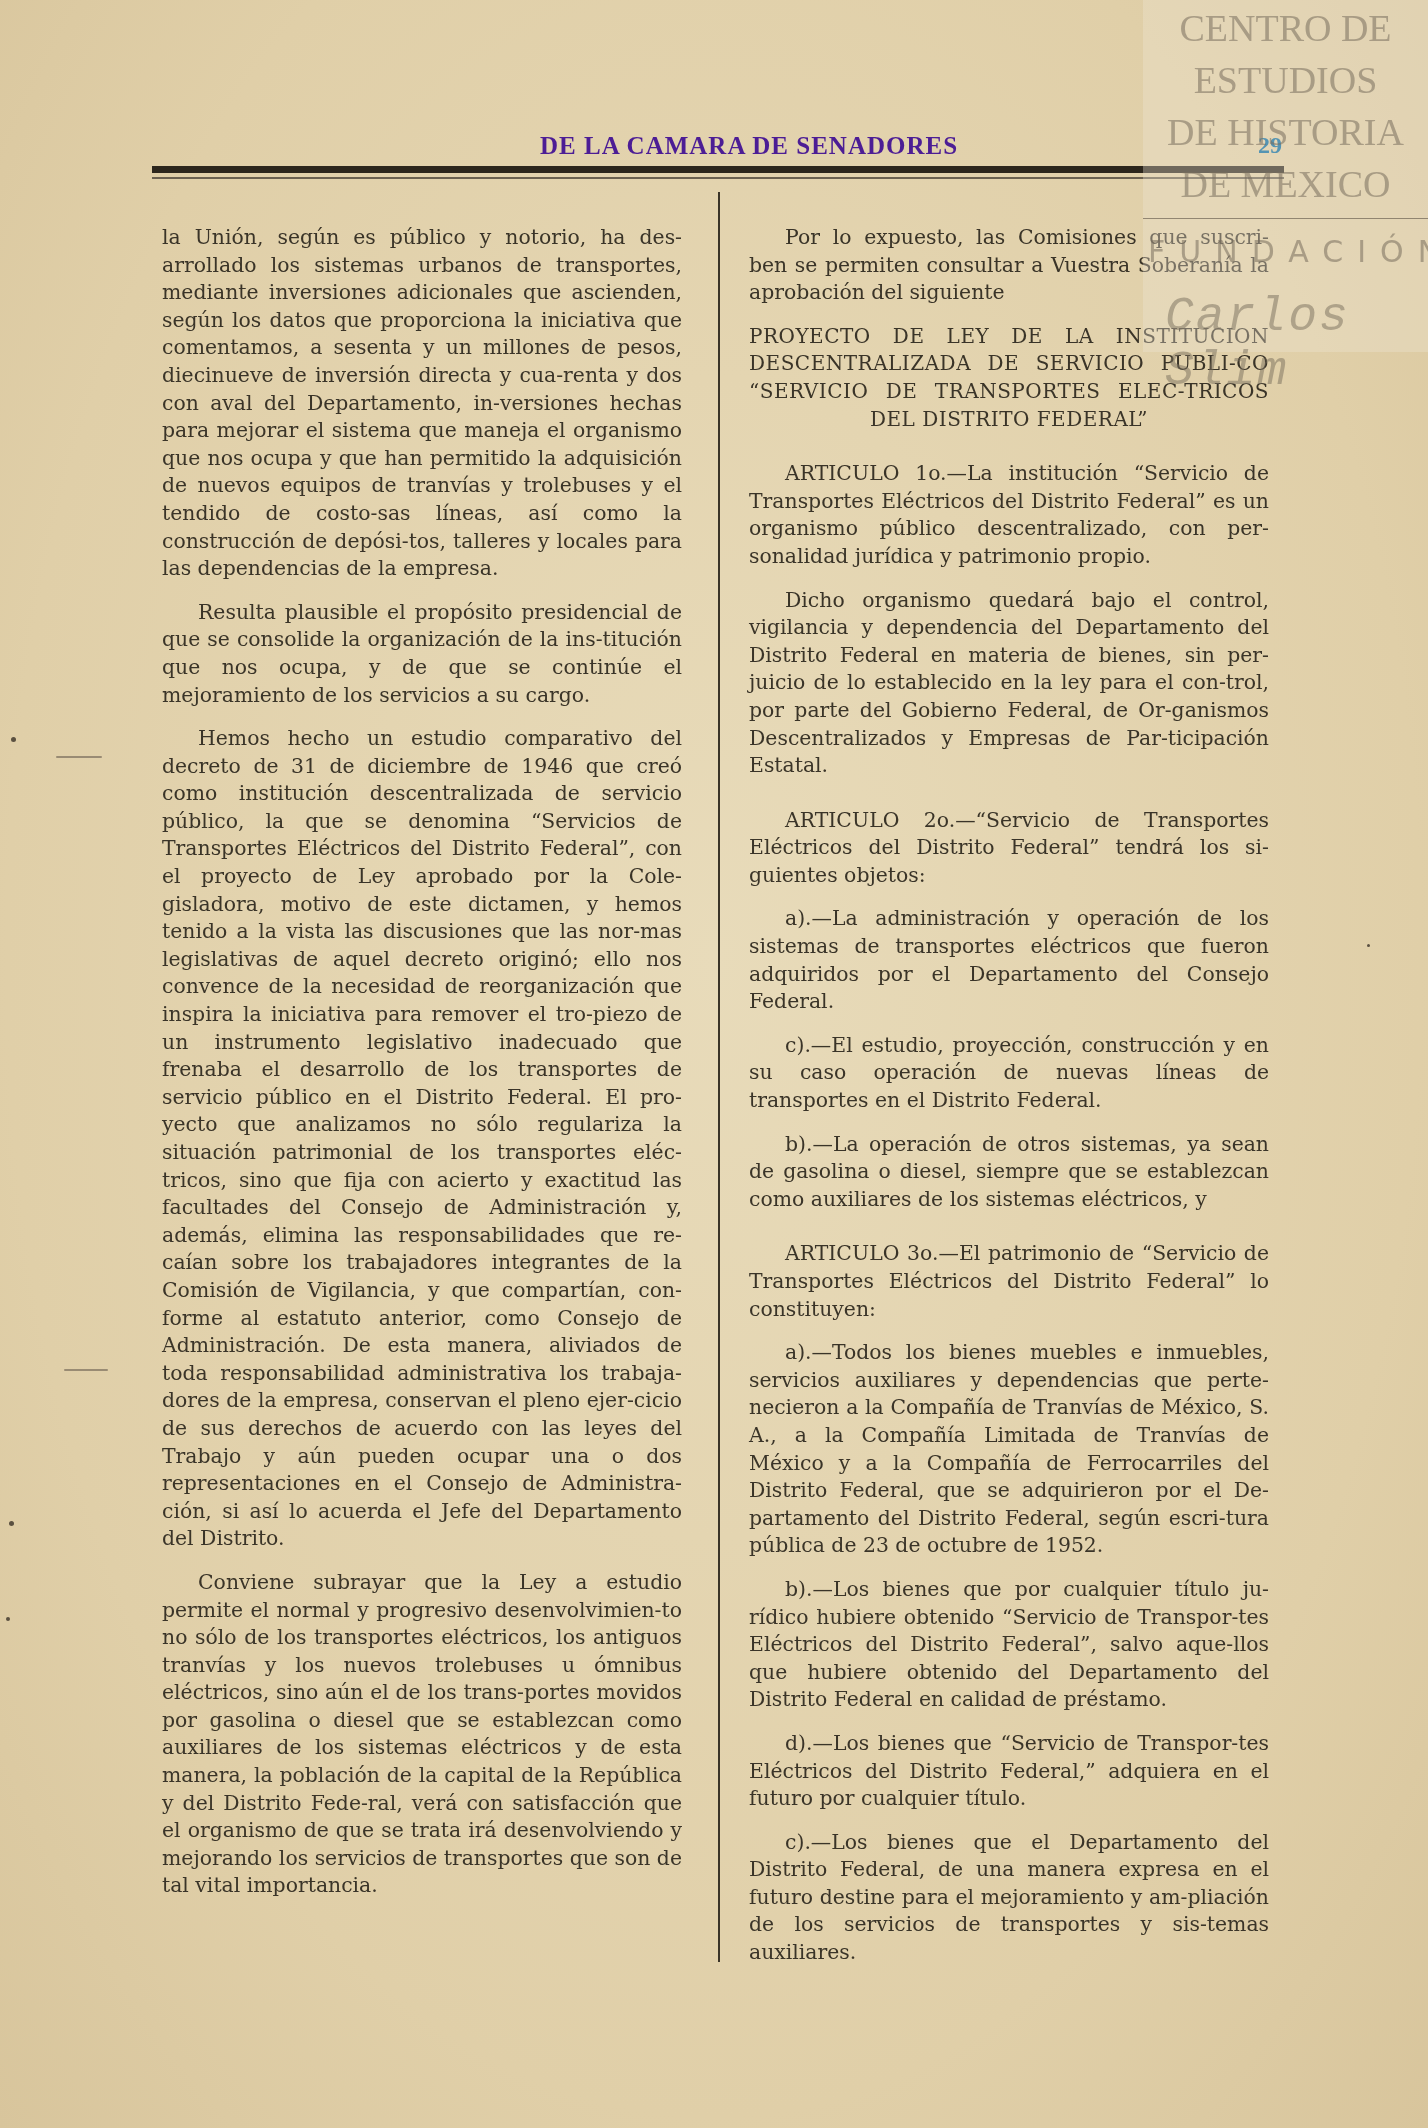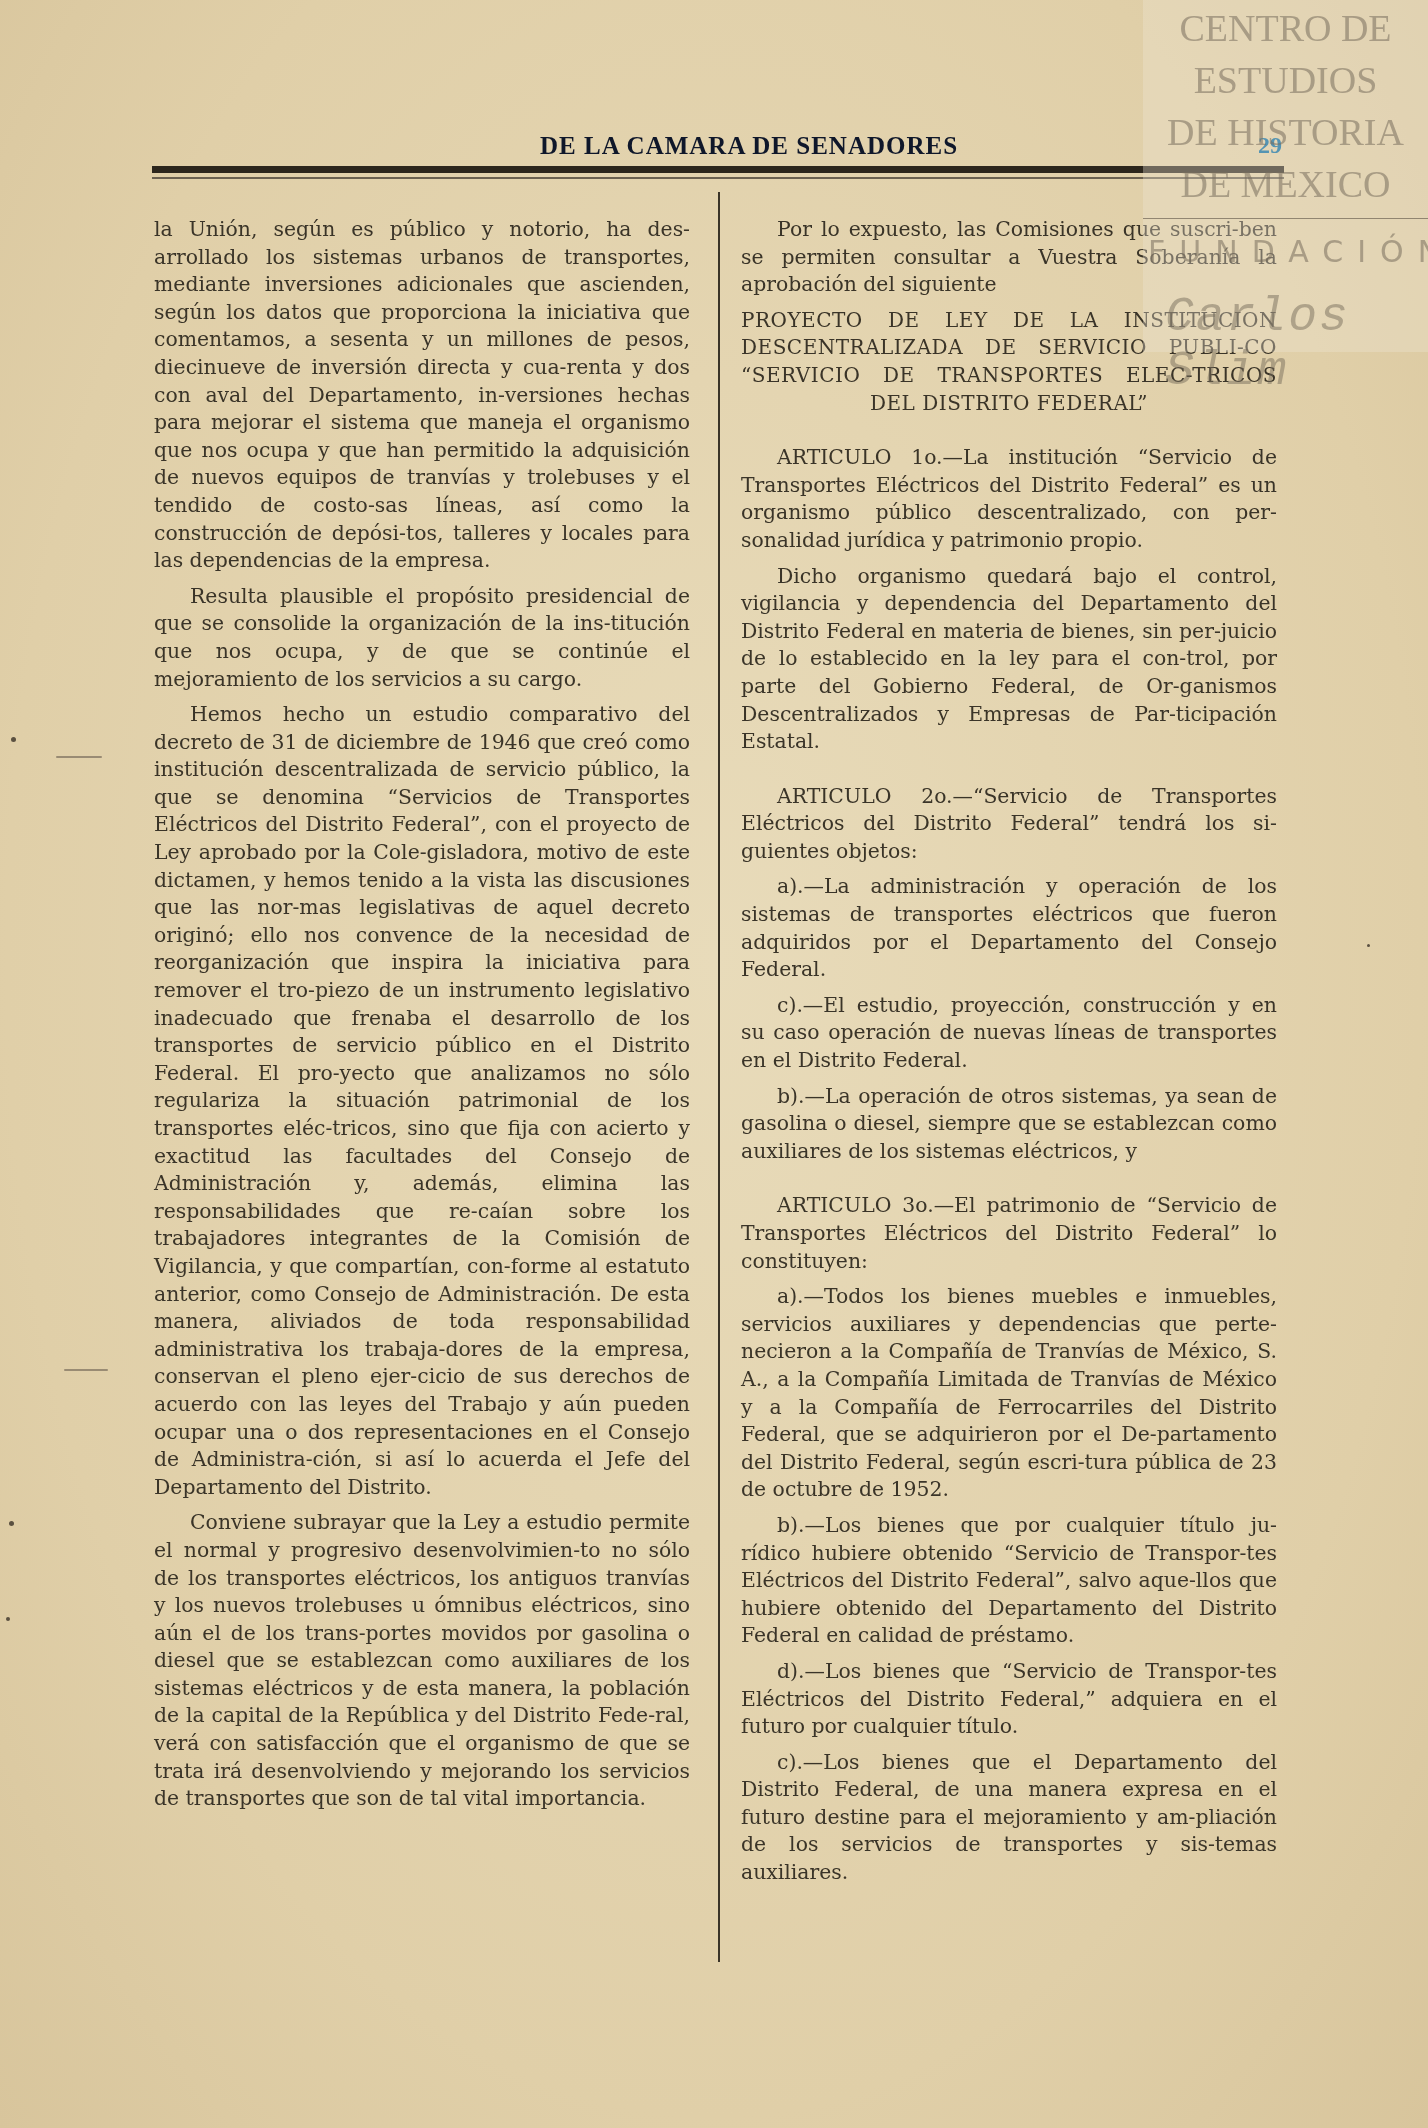--- a/index.html
+++ b/index.html
@@ -9,21 +9,21 @@
     background-image: radial-gradient(ellipse at 50% 45%, #e8dbba 0%, #e0cfa8 70%, #d8c59c 100%);
     font-family: "DejaVu Serif", "Liberation Serif", serif;
     color: #3a3428;
   }
   .page { position: absolute; left: 0; top: 0; width: 1428px; height: 2128px; }
 
   
   .header-title {
     position: absolute; left: 540px; top: 132px;
     font-family: "Liberation Serif", serif; font-weight: bold;
-    font-size: 25px; letter-spacing: 1px; color: #0f172a;
+    font-size: 25px; letter-spacing: 1px; color: #4c1d95;
   }
   .page-number {
     position: absolute; left: 1258px; top: 132px;
     font-family: "Liberation Serif", serif; font-weight: bold;
     font-size: 24px; color: #0369a1;
   }
   .rule-thick {
     position: absolute; left: 152px; top: 166px; width: 1132px; height: 7px;
     background: #2c261c;
   }
@@ -38,21 +38,21 @@
   }
 
   .col {
     position: absolute; top: 208px; width: 552px;
     font-size: 20.4px; line-height: 27.6px;
     text-align: justify; hyphens: manual;
   }
   .col-left { left: 146px; }
   .col-right { left: 733px; width: 552px; }
 
-  .col p { margin: 8px; text-indent: 0; }
+  .col p { margin: 16px; text-indent: 0; }
   .col p.indent { text-indent: 36px; }
   .col p.gap-sm { margin-top: 8px; }
   .col p.gap-lg { margin-top: 27px; }
 
   .proj-title {
     margin: 40px 0 0 0; text-align: justify; text-align-last: center;
     font-size: 20px; line-height: 27.6px; letter-spacing: 0.5px;
   }
 
   

